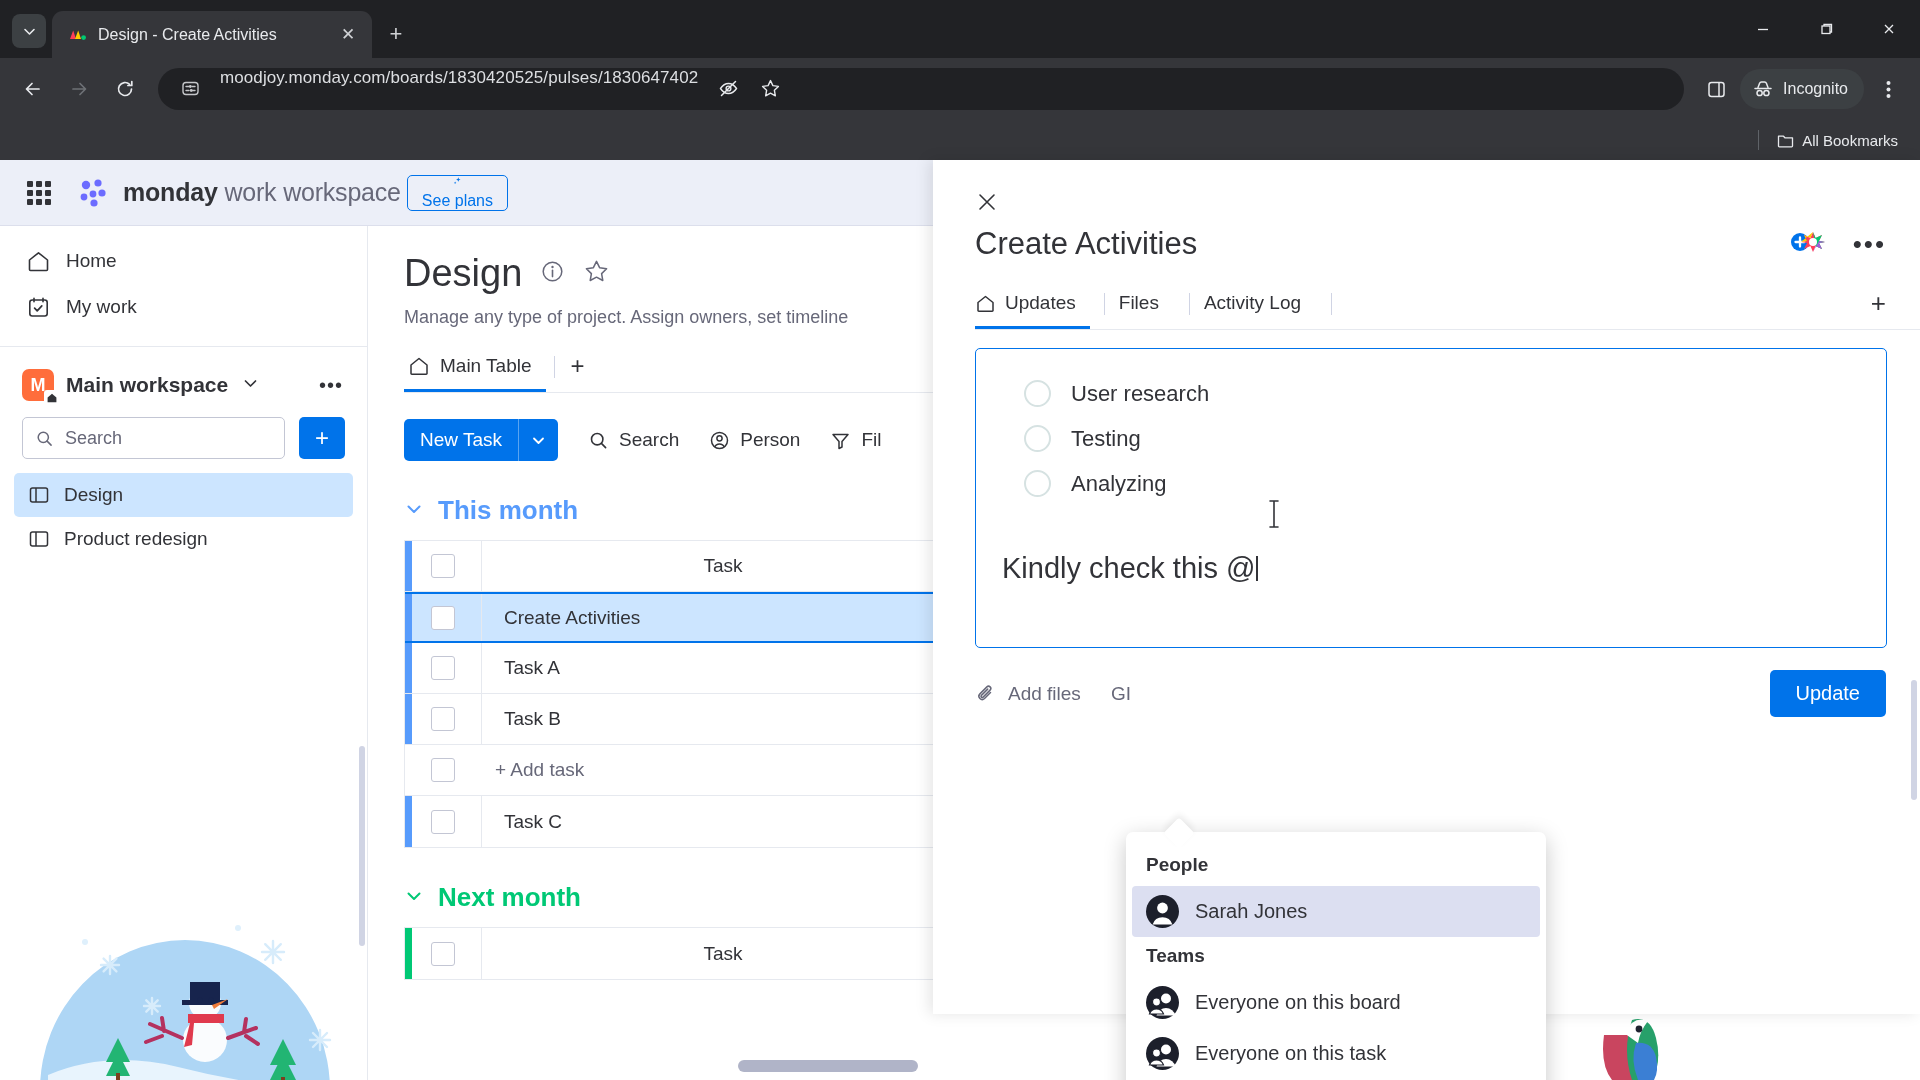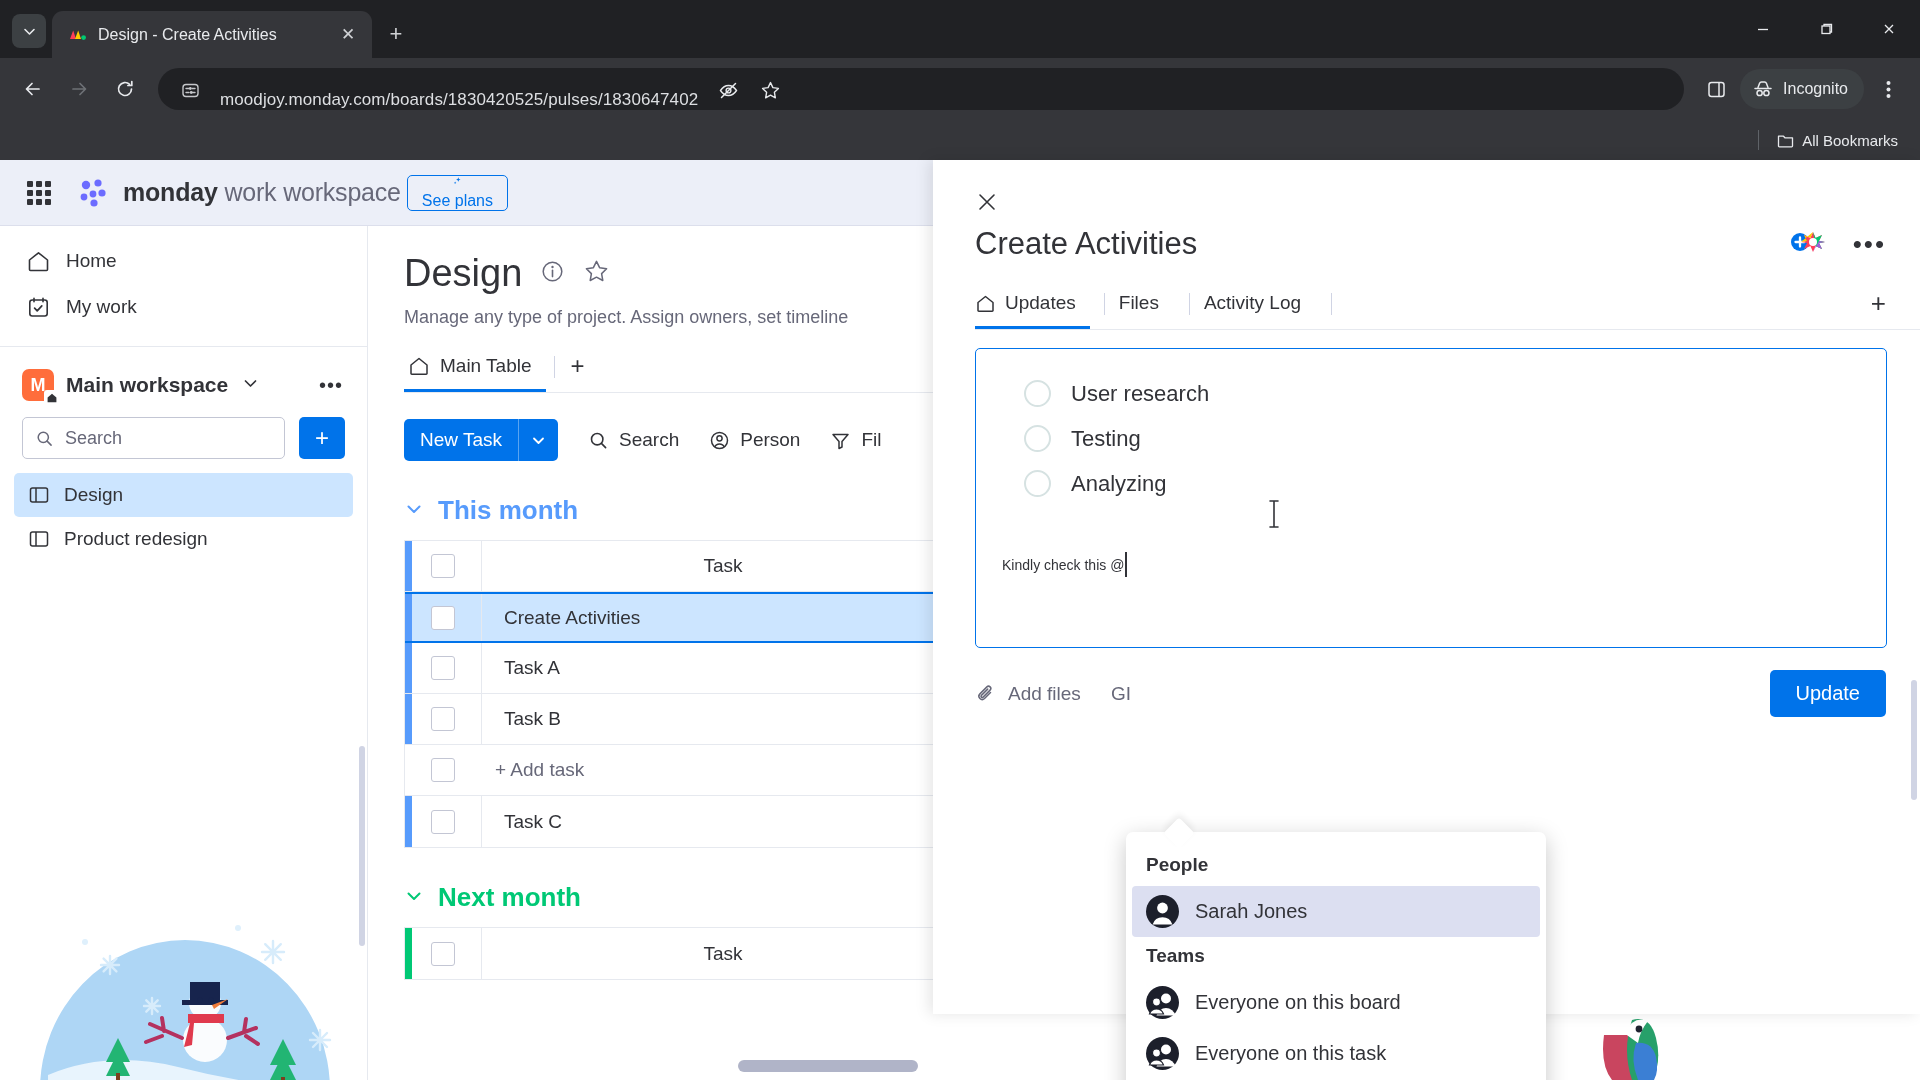--- a/index.html
+++ b/index.html
@@ -48,21 +48,21 @@
     height: 62px; background: #35363a; display: flex; align-items: center;
     padding: 0 12px; gap: 4px;
   }
   .nav-btn {
     width: 42px; height: 42px; border-radius: 50%; display: flex; align-items: center;
     justify-content: center; color: #e8eaed; flex: 0 0 42px;
   }
   .nav-btn.disabled { color: #6e7175; }
   .omnibox {
     flex: 1; height: 42px; background: #202124; border-radius: 22px; margin: 0 8px;
-    display: flex; align-items: flex-end; padding: 0 6px 0 12px; gap: 10px;
+    display: flex; align-items: flex-start; padding: 0 6px 0 12px; gap: 10px;
   }
   .omnibox .url {
     color: #dddfe2; font-size: 17px; letter-spacing: .1px; white-space: nowrap;
     overflow: hidden;
   }
   .omni-right { display: flex; align-items: center; gap: 2px; padding-right: 6px; }
   .tb-icon {
     width: 40px; height: 40px; border-radius: 50%; display: flex; align-items: center;
     justify-content: center; color: #e8eaed; flex: none;
   }
@@ -240,21 +240,21 @@
   .ptab-plus { margin-left: auto; font-size: 26px; color: #323338; padding-bottom: 10px; font-weight: 300; }
 
   .editor-wrap { padding: 18px 33px 0 42px; position: relative; }
   .editor {
     border: 1px solid #0073ea; border-radius: 5px; min-height: 300px; padding: 22px 26px;
     position: relative;
   }
   .chk-line { display: flex; align-items: center; gap: 20px; height: 45px; padding-left: 22px; }
   .chk-circle { width: 27px; height: 27px; border-radius: 50%; border: 2px solid #d6e2e2; flex: none; }
   .chk-label { font-size: 22px; color: #323338; }
-  .mention-line { margin-top: 46px; font-size: 14px; color: #323338; display: flex; align-items: center; }
+  .mention-line { margin-top: 46px; font-size: 29px; color: #323338; display: flex; align-items: center; }
   .caret-bar { width: 2px; height: 25px; background: #323338; margin-left: 1px; animation: none; }
   .ibeam { position: absolute; left: 290px; top: 150px; color: #323338; }
 
   .panel-footer { display: flex; align-items: center; padding: 22px 34px 0 42px; justify-content: center; }
   .foot-item { display: flex; align-items: center; gap: 11px; font-size: 19px; color: #676879; }
   .foot-item + .foot-item { margin-left: 30px; }
   .update-btn {
     margin-left: auto; background: #0073ea; color: #fff; font-size: 20px; border-radius: 5px;
     padding: 12px 26px;
   }

